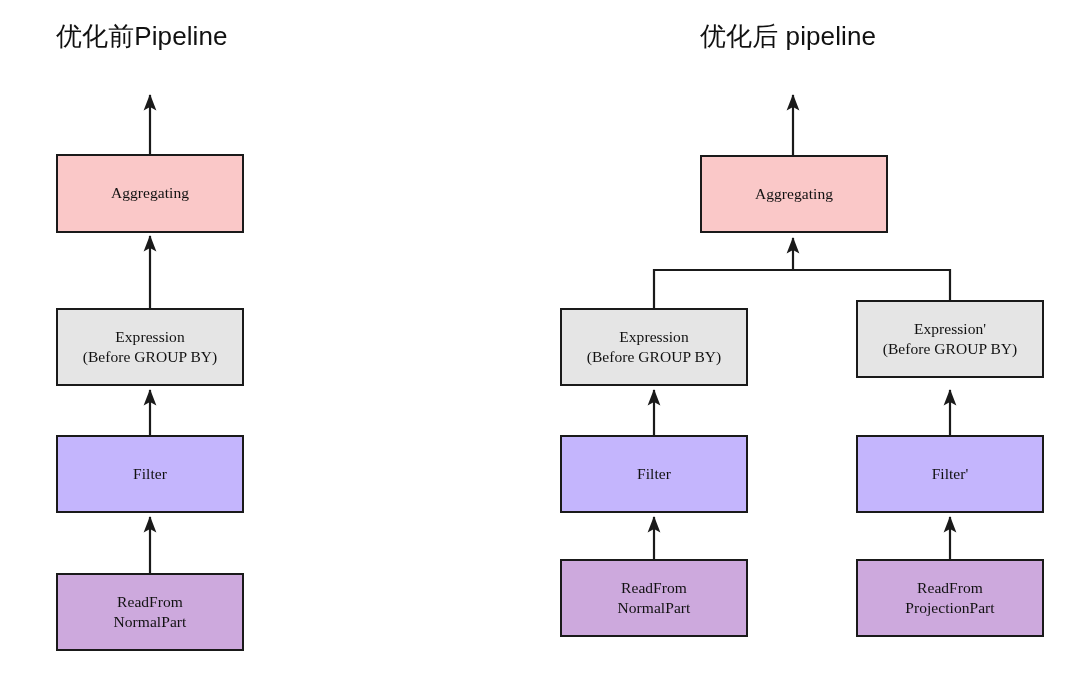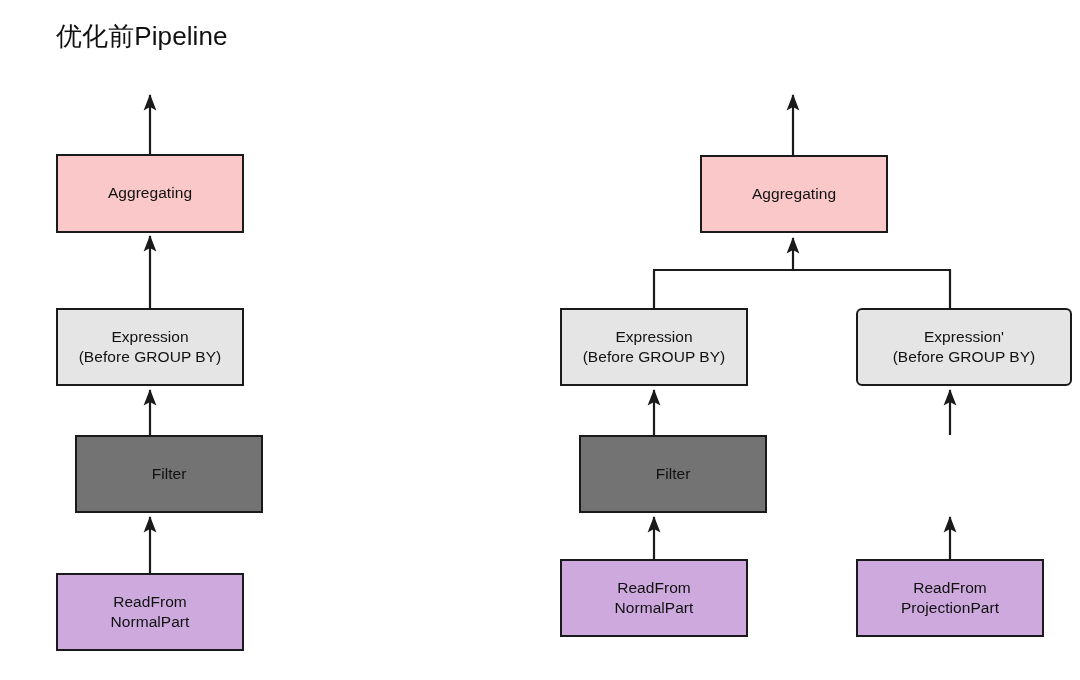--- a/index.html
+++ b/index.html
@@ -45,38 +45,39 @@
     border: 2px solid #1a1a1a;
     display: flex;
     align-items: center;
     justify-content: center;
     text-align: center;
     font-size: 15.5px;
     color: #111111;
     line-height: 1.32;
     white-space: pre-line;
     letter-spacing: 0.05px;
+    font-family: Liberation Serif, serif;
   }
   .node-aggregating { background: #fac8c8; }
   .node-expression  { background: #e5e5e5; }
-  .node-filter      { background: #737373; margin-left: 19px; }
+  .node-filter      { background: #c4b5fd; }
   .node-readfrom    { background: #cda9dd; }
 
   
   #l-aggregating { left: 56px; top: 154px; width: 188px; height: 79px; }
   #l-expression  { left: 56px; top: 308px; width: 188px; height: 78px; }
   #l-filter      { left: 56px; top: 435px; width: 188px; height: 78px; }
   #l-readfrom    { left: 56px; top: 573px; width: 188px; height: 78px; }
 
   
   #r-aggregating    { left: 700px; top: 155px; width: 188px; height: 78px; }
   #r-expression     { left: 560px; top: 308px; width: 188px; height: 78px; }
   #r-filter         { left: 560px; top: 435px; width: 188px; height: 78px; }
   #r-readfrom       { left: 560px; top: 559px; width: 188px; height: 78px; }
-  #r-expression-alt { left: 856px; top: 308px; width: 216px; height: 78px; border-radius: 6px; }
+  #r-expression-alt { left: 856px; top: 300px; width: 188px; height: 78px; }
   #r-filter-alt     { left: 856px; top: 435px; width: 188px; height: 78px; }
   #r-readfrom-alt   { left: 856px; top: 559px; width: 188px; height: 78px; }
 </style>
 </head>
 <body>
 
 <div id="diagram-root">
 
   <svg class="edge-layer" viewBox="0 0 1080 680" width="1080" height="680" aria-hidden="true">
     <defs>
@@ -117,20 +118,21 @@
     <g>
       <line x1="950" y1="435" x2="950" y2="390" stroke="#1a1a1a" stroke-width="2.2" marker-end="url(#arrowhead)"></line>
     </g>
     <g>
       <line x1="950" y1="559" x2="950" y2="517" stroke="#1a1a1a" stroke-width="2.2" marker-end="url(#arrowhead)"></line>
     </g>
   </svg>
 
   <div class="pipeline-title" id="title-left">优化前Pipeline</div>
 
+  <div class="pipeline-title" id="title-right">优化后 pipeline</div>
 
   <div class="node node-aggregating" id="l-aggregating">Aggregating</div>
 
   <div class="node node-expression" id="l-expression">Expression
 (Before GROUP BY)</div>
 
   <div class="node node-filter" id="l-filter">Filter</div>
 
   <div class="node node-readfrom" id="l-readfrom">ReadFrom
 NormalPart</div>
@@ -141,17 +143,18 @@
 (Before GROUP BY)</div>
 
   <div class="node node-filter" id="r-filter">Filter</div>
 
   <div class="node node-readfrom" id="r-readfrom">ReadFrom
 NormalPart</div>
 
   <div class="node node-expression" id="r-expression-alt">Expression'
 (Before GROUP BY)</div>
 
+  <div class="node node-filter" id="r-filter-alt">Filter'</div>
 
   <div class="node node-readfrom" id="r-readfrom-alt">ReadFrom
 ProjectionPart</div>
 
 </div>
 
 </body></html>

